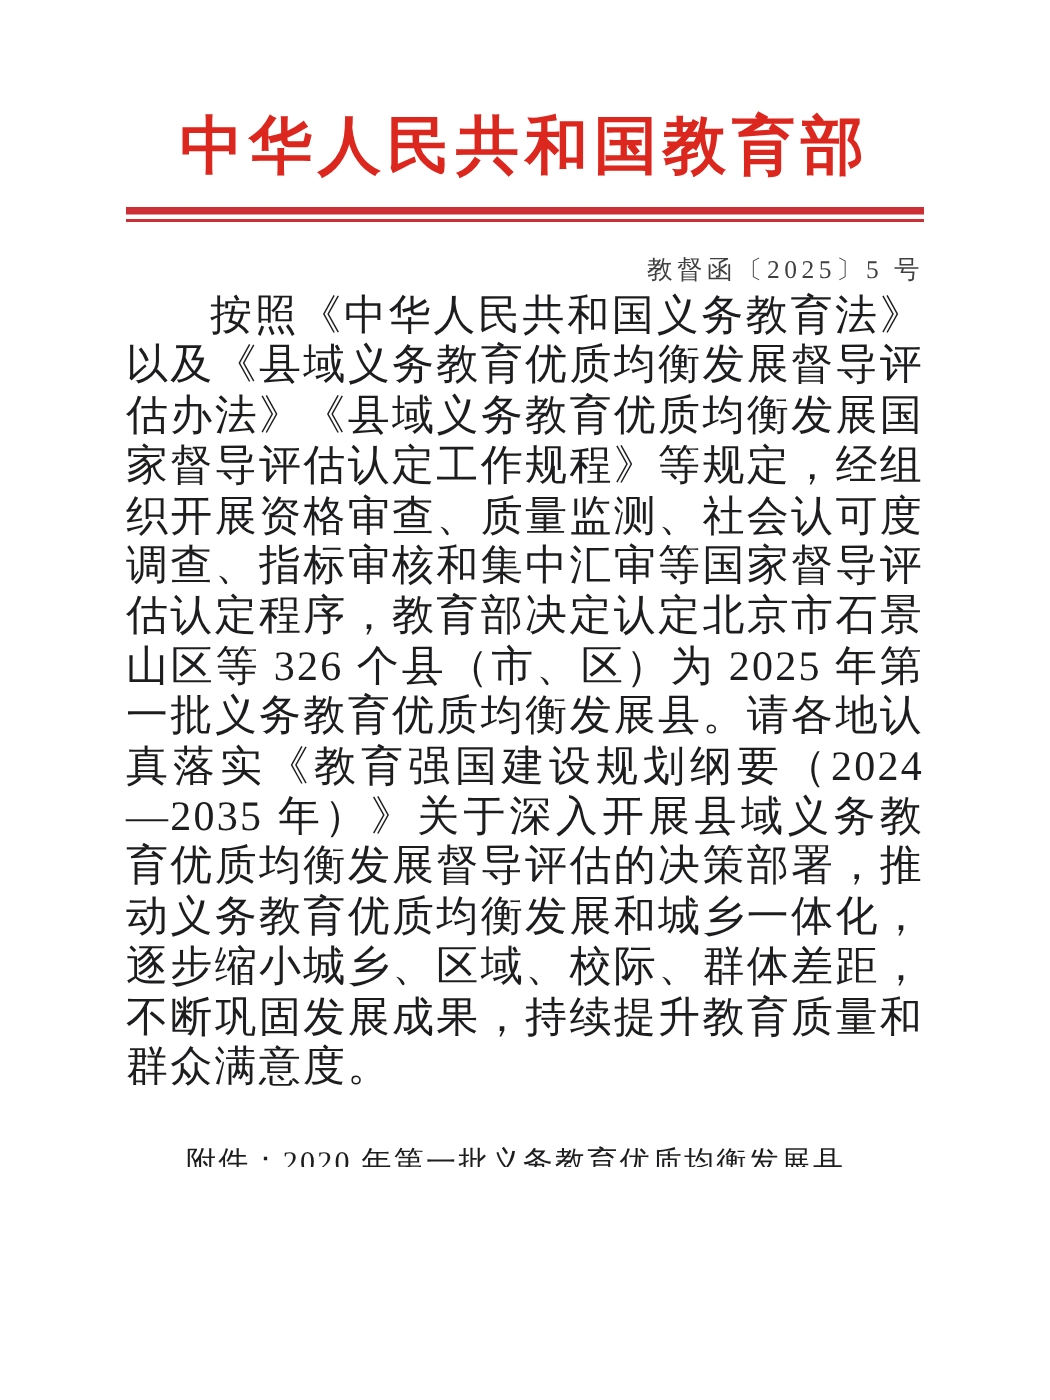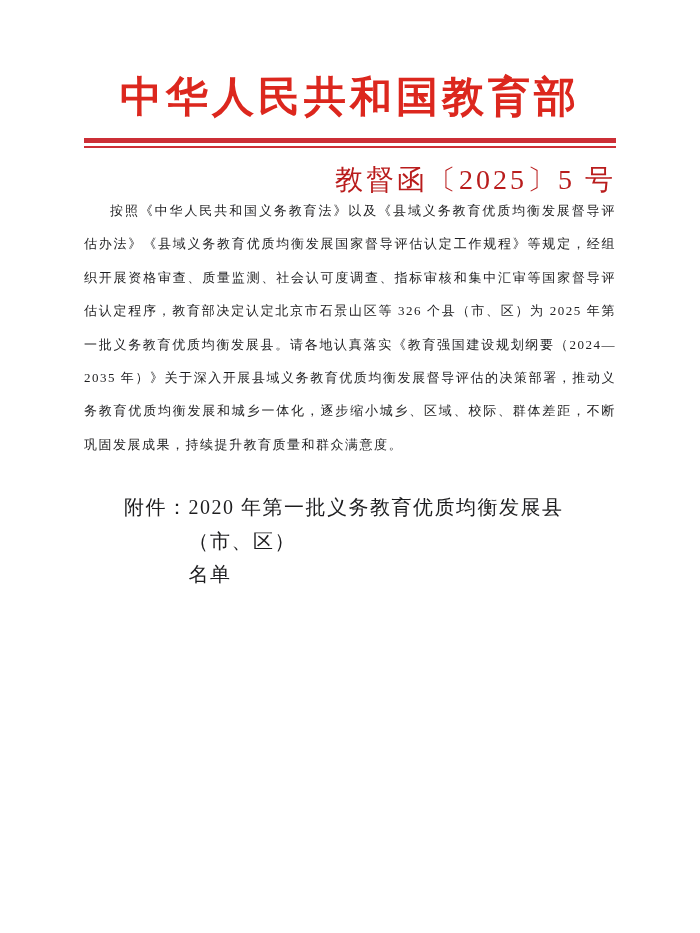--- a/index.html
+++ b/index.html
@@ -46,45 +46,45 @@
   .rule-bottom {
     position: absolute;
     left: 84px;
     right: 83px;
     top: 851px;
   }
   .rule-bottom .rule-thick { margin-top: 3px; }
   .doc-number {
     margin-top: 18px;
     text-align: right;
-    font-size: 28px;
+    font-size: 17px;
     line-height: 28px;
     letter-spacing: 3px;
-    color: #b91c1c;
+    color: #404040;
   }
   .title {
     margin: 54px 0 0 0;
     text-align: center;
     font-size: 26px;
     line-height: 43px;
     font-weight: 700;
     letter-spacing: 1px;
     color: #111111;
     font-family: "Liberation Serif", serif;
   }
   .salutation {
     margin: 20px 0 0 0;
     font-size: 20px;
     line-height: 33.4px;
     letter-spacing: 1.5px;
     text-align: justify;
   }
   .body-para {
     margin: 0;
-    font-size: 13px;
+    font-size: 28px;
     line-height: 33.4px;
     letter-spacing: 1.5px;
     text-align: justify;
     text-indent: 2em;
   }
   .attachment {
     margin-top: 30px;
     display: flex;
     font-size: 20px;
     line-height: 33.4px;

